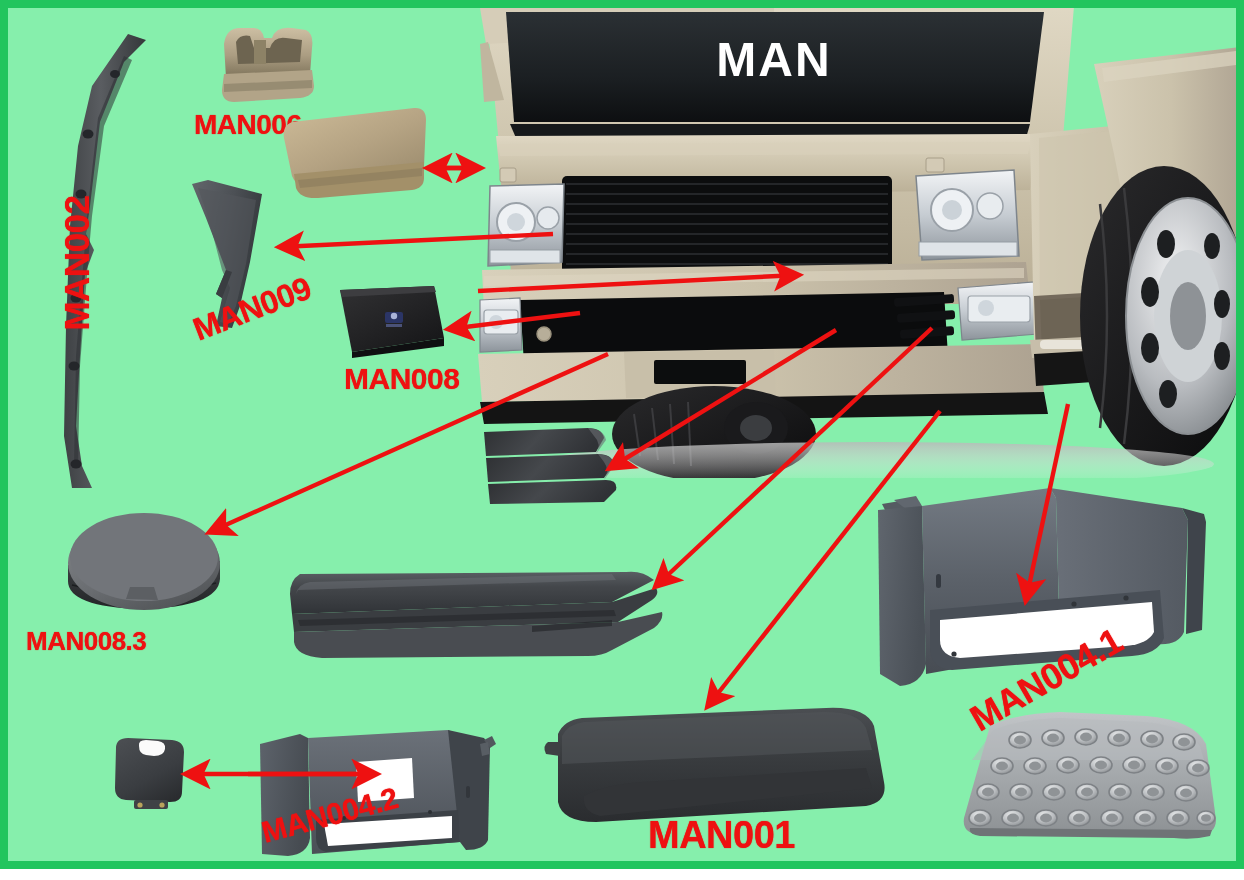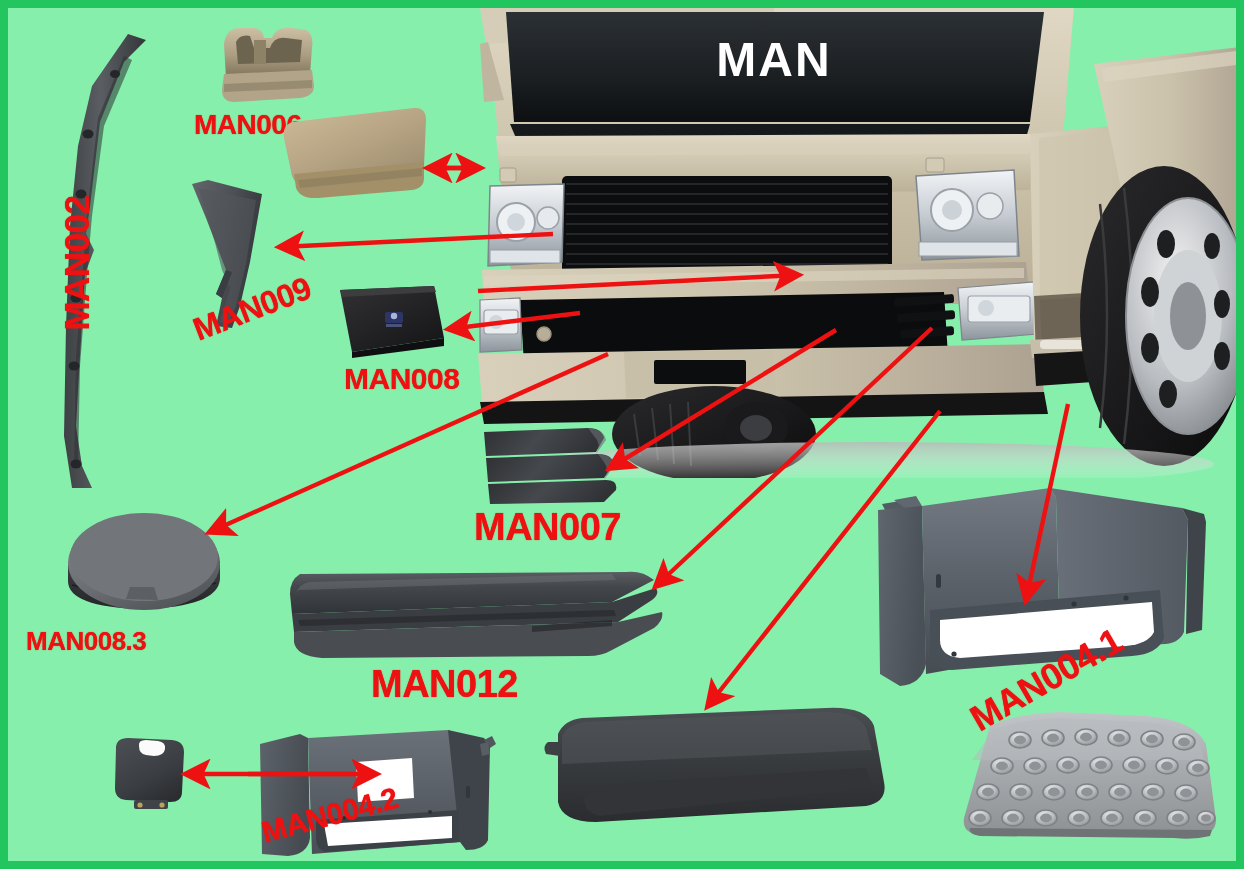--- a/index.html
+++ b/index.html
@@ -295,40 +295,38 @@
         <stop offset="1" stop-color="#303236"></stop>
           </linearGradient>
         </defs>
       <path d="M8 6 L112 2 Q126 2 128 12 L120 26 L10 30 Z" fill="url(#g007)"></path>
       <path d="M10 32 L122 28 Q136 28 138 38 L128 52 L12 56 Z" fill="url(#g007)"></path>
       <path d="M12 58 L130 54 Q142 54 140 64 L128 76 L14 78 Z" fill="url(#g007)"></path>
       <path d="M112 2 Q128 3 130 14 L120 28 Q126 18 118 10 Z" fill="#6a6e73" opacity="0.6"></path>
       <path d="M122 28 Q138 29 138 40 L128 54 Q134 44 128 36 Z" fill="#6a6e73" opacity="0.6"></path>
     </svg>
   </div>
-  <div class="lbl" style="left:466px;top:498px;font-size:38px;">MAN007</div>
 
   <div class="part" style="left:274px;top:552px;width:386px;height:108px;">
     <svg width="386" height="108" viewBox="0 0 386 108">
       <defs>
           <linearGradient id="g012" x1="0" y1="0" x2="0" y2="1">
         <stop offset="0" stop-color="#5a5e63"></stop>
             <stop offset="0.35" stop-color="#44474b"></stop>
         <stop offset="1" stop-color="#303337"></stop>
           </linearGradient>
         </defs>
       <path d="M18 14 Q8 20 8 34 L10 54 L330 42 L372 20 Q360 10 344 12 Z" fill="url(#g012)"></path>
       <path d="M10 54 L330 42 L374 28 Q378 34 370 40 L336 62 L12 72 Z" fill="#3a3d41"></path>
       <path d="M12 72 L336 62 L380 52 Q382 60 372 68 L330 90 Q320 96 306 96 L40 98 Q14 96 12 82 Z" fill="#494c51"></path>
       <path d="M14 34 Q16 24 28 22 L330 14 L334 20 L16 30 Z" fill="#6b7075" opacity="0.5"></path>
       <path d="M16 60 L332 50 L334 56 L18 66 Z" fill="#24262a" opacity="0.6"></path>
       <path d="M250 66 L330 60 L330 66 L250 72 Z" fill="#1f2124" opacity="0.6"></path>
     </svg>
   </div>
-  <div class="lbl" style="left:363px;top:655px;font-size:38px;">MAN012</div>
 
   <div class="part" style="left:100px;top:728px;width:84px;height:82px;">
     <svg width="84" height="82" viewBox="0 0 84 82">
       <defs>
           <linearGradient id="g011" x1="0.2" y1="0" x2="0.8" y2="1">
         <stop offset="0" stop-color="#4a4d51"></stop>
             <stop offset="0.6" stop-color="#3a3d41"></stop>
         <stop offset="1" stop-color="#2a2c2f"></stop>
           </linearGradient>
         </defs>
@@ -375,20 +373,21 @@
             <stop offset="0.4" stop-color="#3a3d40"></stop>
         <stop offset="1" stop-color="#2a2c2f"></stop>
           </linearGradient>
         </defs>
       <path d="M22 28 Q28 14 46 12 L290 2 Q330 0 338 20 L348 76 Q352 96 330 100 L60 116 Q26 116 22 96 Z" fill="url(#g001)"></path>
       <path d="M26 30 Q32 18 48 16 L286 6 Q322 5 330 22 L336 44 L26 58 Z" fill="#52555a" opacity="0.55"></path>
       <path d="M48 90 Q70 78 106 76 L330 62 L336 82 L64 110 Q46 106 48 90 Z" fill="#323437"></path>
       <path d="M12 36 Q6 40 10 48 L24 50 L24 36 Z" fill="#3e4144"></path>
     </svg>
   </div>
+  <div class="lbl" style="left:640px;top:806px;font-size:38px;">MAN001</div>
 
   <div class="part" style="left:856px;top:470px;width:348px;height:230px;">
     <svg width="348" height="230" viewBox="0 0 348 230">
       <defs>
         <linearGradient id="g041a" x1="0" y1="0" x2="1" y2="0.3">
           <stop offset="0" stop-color="#60666e"></stop>
             <stop offset="1" stop-color="#4a5057"></stop>
           </linearGradient>
         <linearGradient id="g041b" x1="0" y1="0" x2="0" y2="1">
           <stop offset="0" stop-color="#737a83"></stop>

